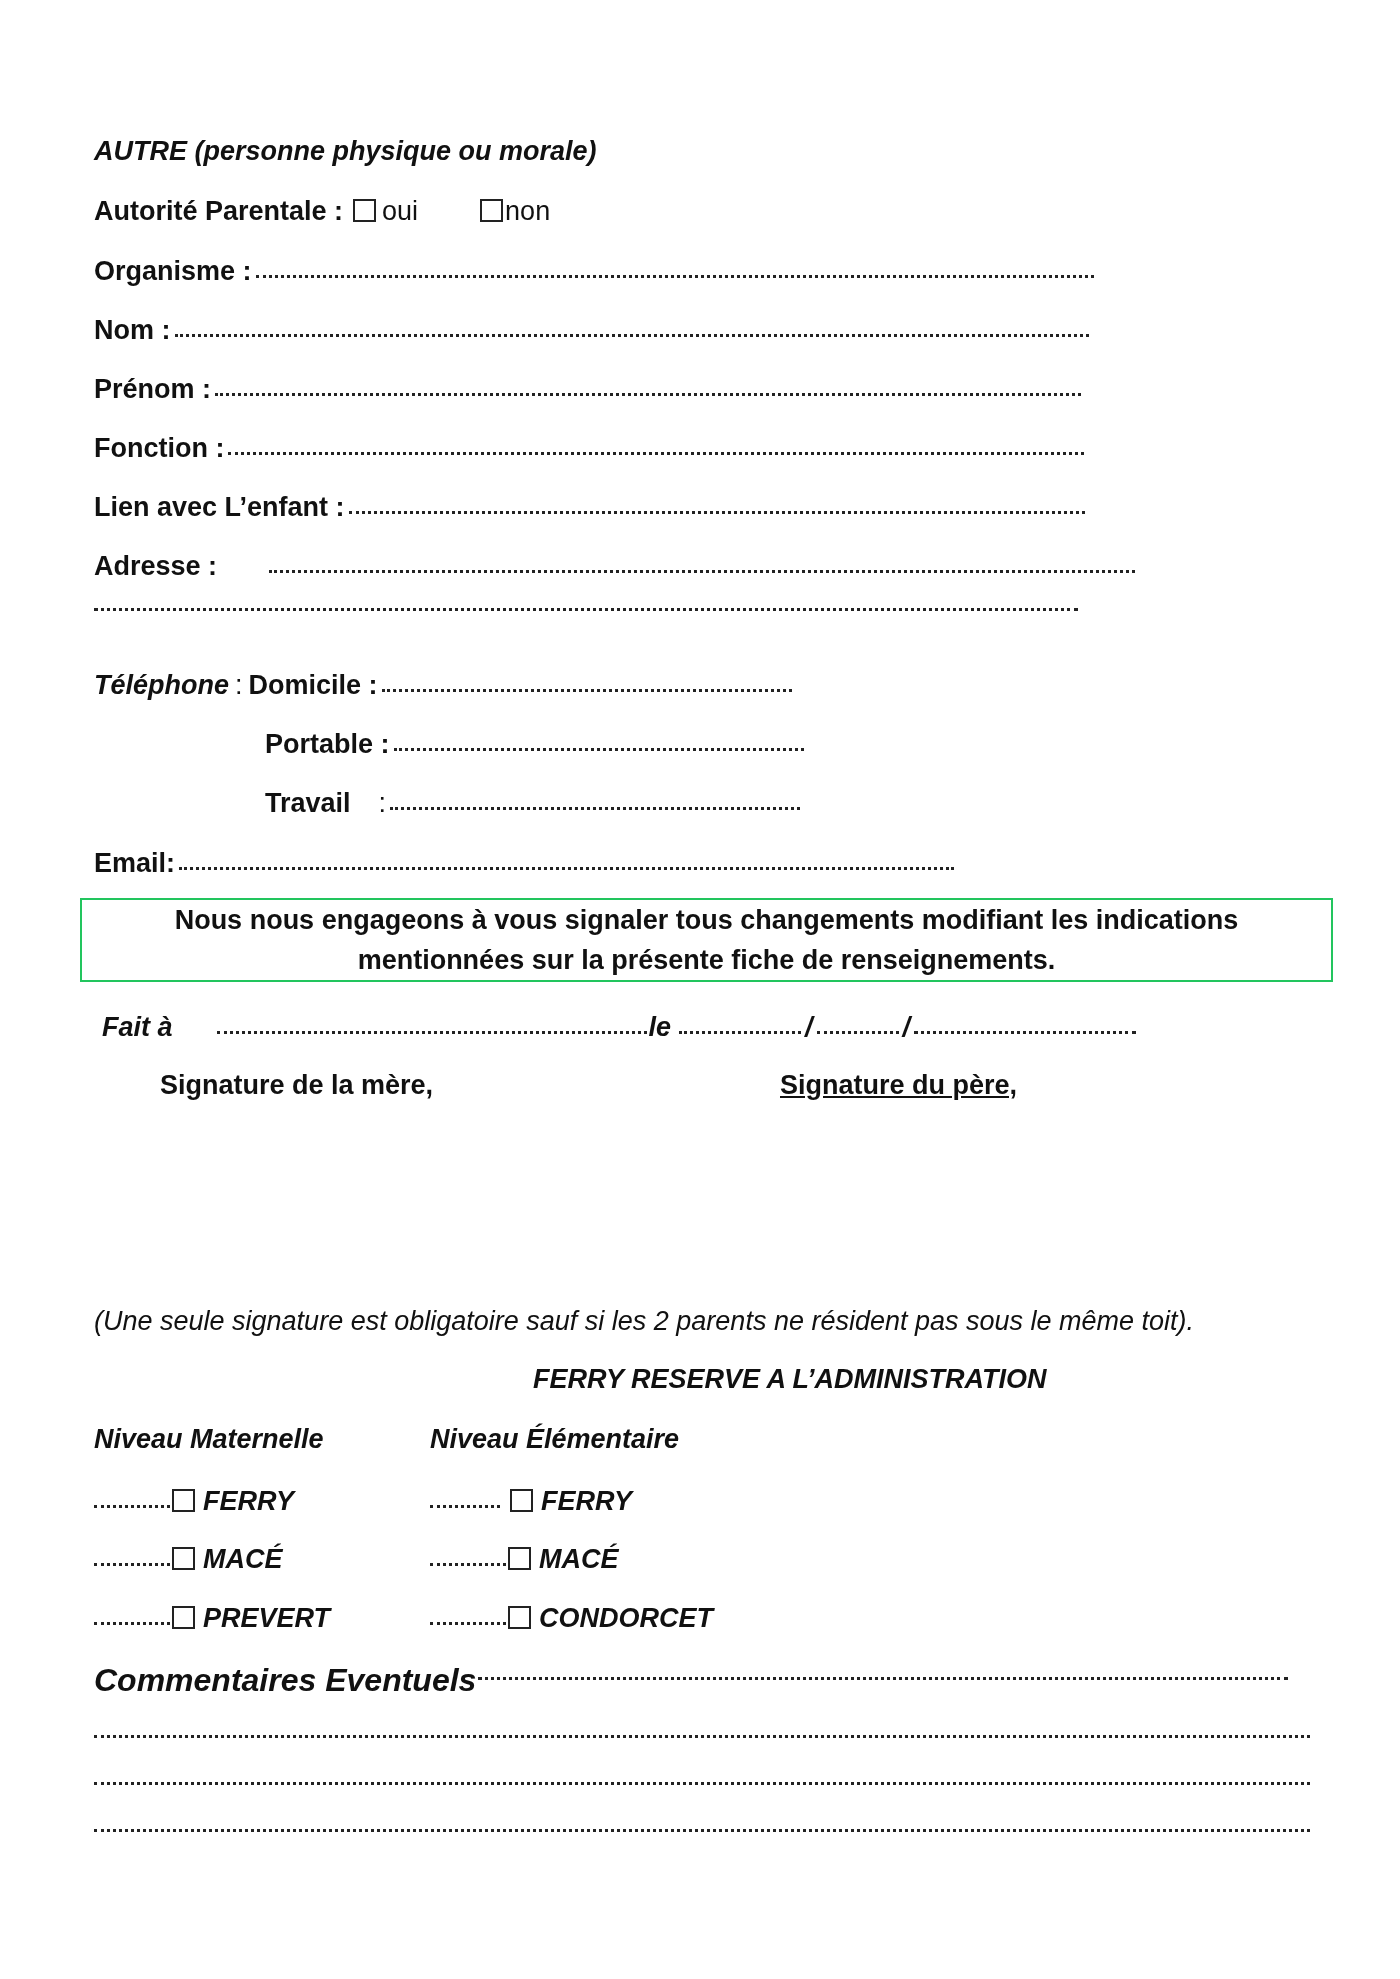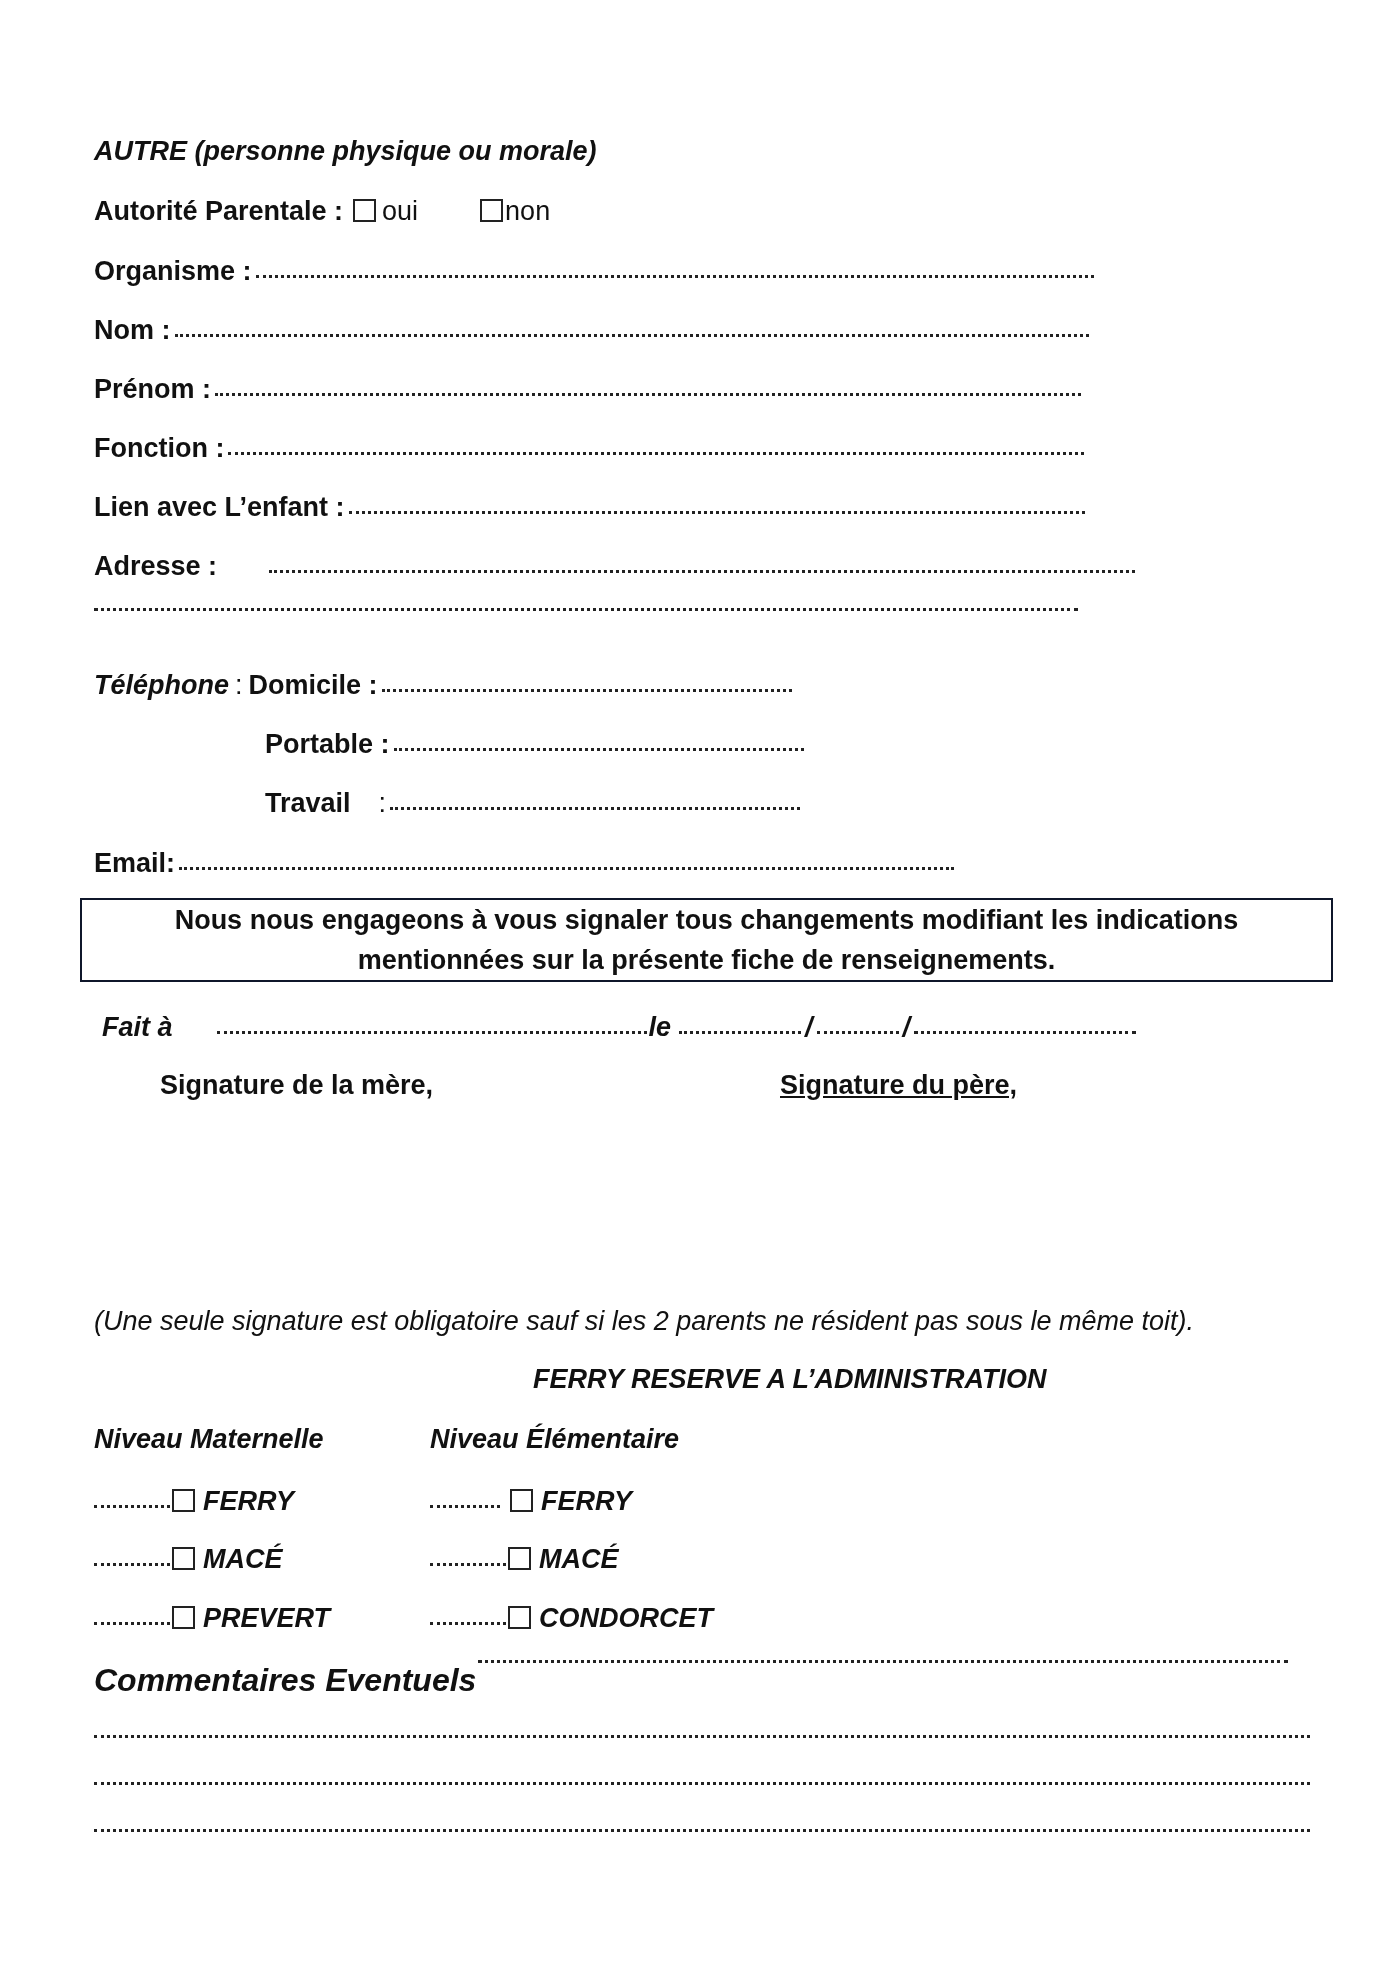--- a/index.html
+++ b/index.html
@@ -9,31 +9,31 @@
       color: #111111;
     }
     .line { position: absolute; left: 94px; font-size: 27px; font-weight: bold; white-space: nowrap; display: flex; align-items: baseline; }
     .dots { display: inline-block; border-bottom: 3px dotted #222; height: 0; margin-left: 4px; transform: translateY(-2px); }
     .ital { font-style: italic; }
     .ul { text-decoration-thickness: 2px; text-underline-offset: 4px; }
     .section-title { position: absolute; left: 94px; top: 136px; font-size: 27px; font-weight: bold; font-style: italic; }
     .checkbox { display: inline-block; width: 19px; height: 19px; border: 2px solid #222; margin: 0 6px 0 6px; transform: translateY(2px); cursor: pointer; }
     .notice-box {
       position: absolute; left: 80px; top: 898px; width: 1253px; height: 84px;
-      border: 2px solid #0f172a; box-sizing: border-box;
+      border: 2px solid #22c55e; box-sizing: border-box;
       display: flex; flex-direction: column; align-items: center; justify-content: center;
       font-size: 27px; font-weight: bold; line-height: 40px; text-align: center;
     }
     .sig { position: absolute; top: 1070px; font-size: 27px; font-weight: bold; }
     .note { position: absolute; left: 94px; top: 1306px; font-size: 27px; font-style: italic; }
     .admin-title { position: absolute; left: 533px; top: 1364px; font-size: 27px; font-weight: bold; font-style: italic; }
     .col-head { position: absolute; top: 1424px; font-size: 27px; font-weight: bold; font-style: italic; }
     .school { position: absolute; font-size: 27px; font-weight: bold; font-style: italic; display: flex; align-items: baseline; white-space: nowrap; }
     .school .sdots { display: inline-block; border-bottom: 3px dotted #222; width: 76px; transform: translateY(-2px); }
-    .comments-title { position: absolute; left: 94px; top: 1662px; font-size: 32px; font-weight: bold; font-style: italic; display: flex; align-items: flex-start; white-space: nowrap; }
+    .comments-title { position: absolute; left: 94px; top: 1662px; font-size: 32px; font-weight: bold; font-style: italic; display: flex; align-items: center; white-space: nowrap; }
     .comment-line { position: absolute; left: 94px; width: 1216px; border-bottom: 3px dotted #222; height: 0; cursor: text; }
   </style>
 </head>
 <body>
 
 <div class="section-title ul">AUTRE (personne physique ou morale)</div>
 
 <div class="line" style="top:196px;">
   <span>Autorité Parentale :</span>
   <span class="checkbox" style="margin-left:10px;"></span>

